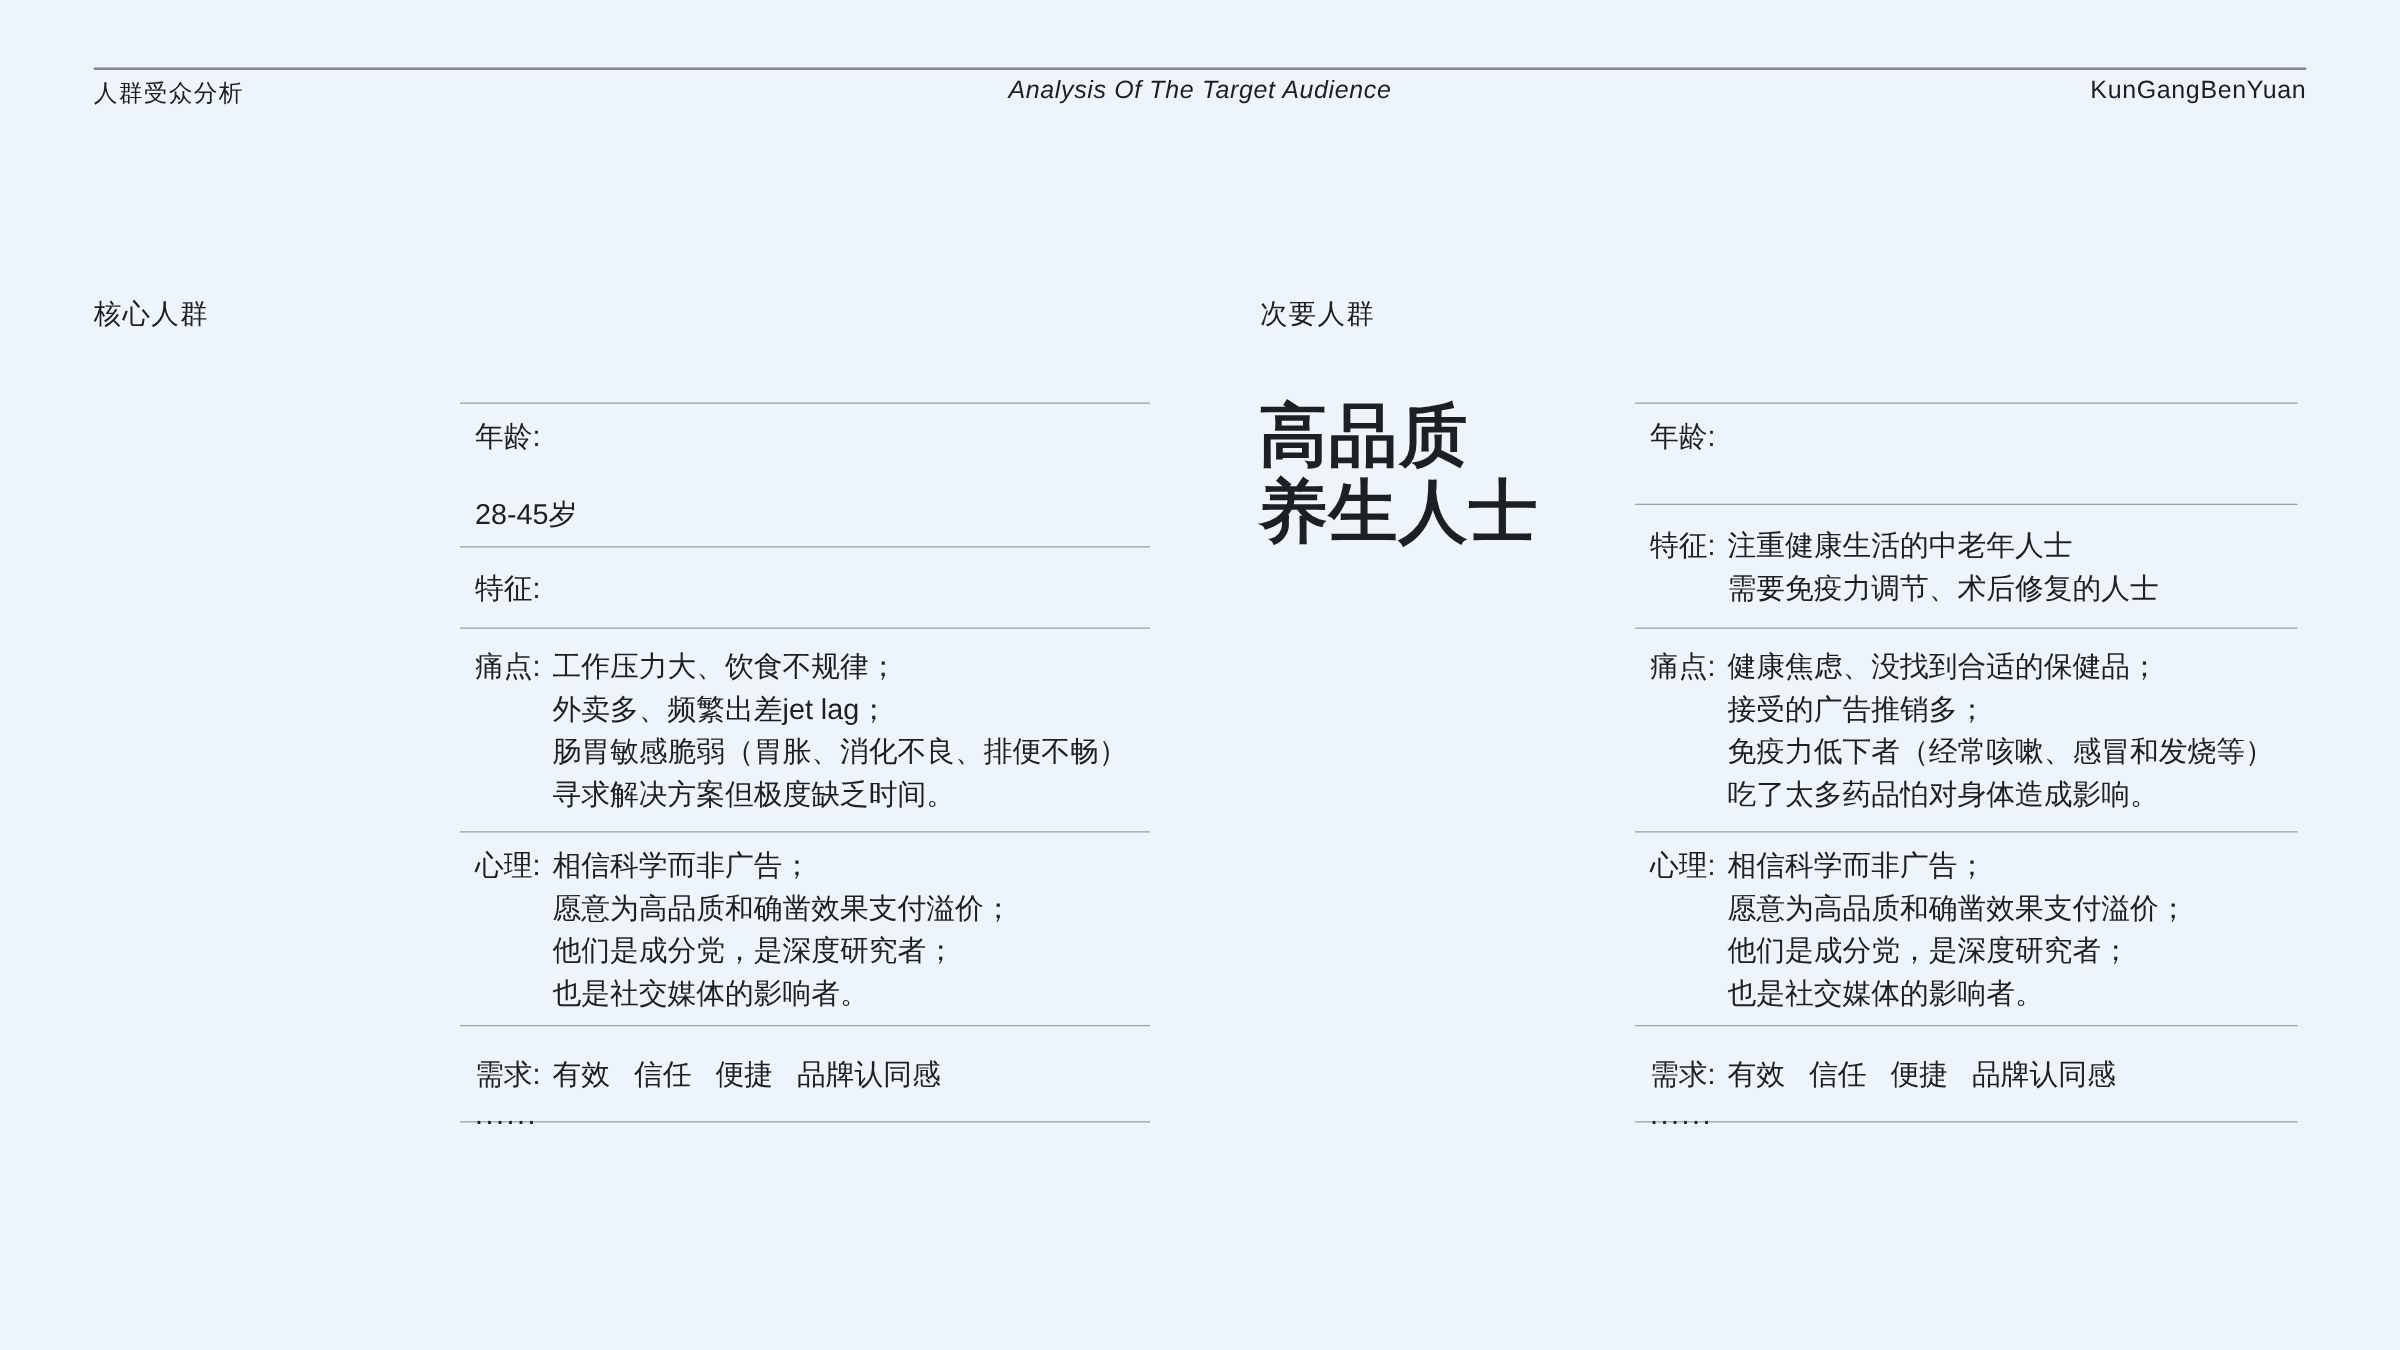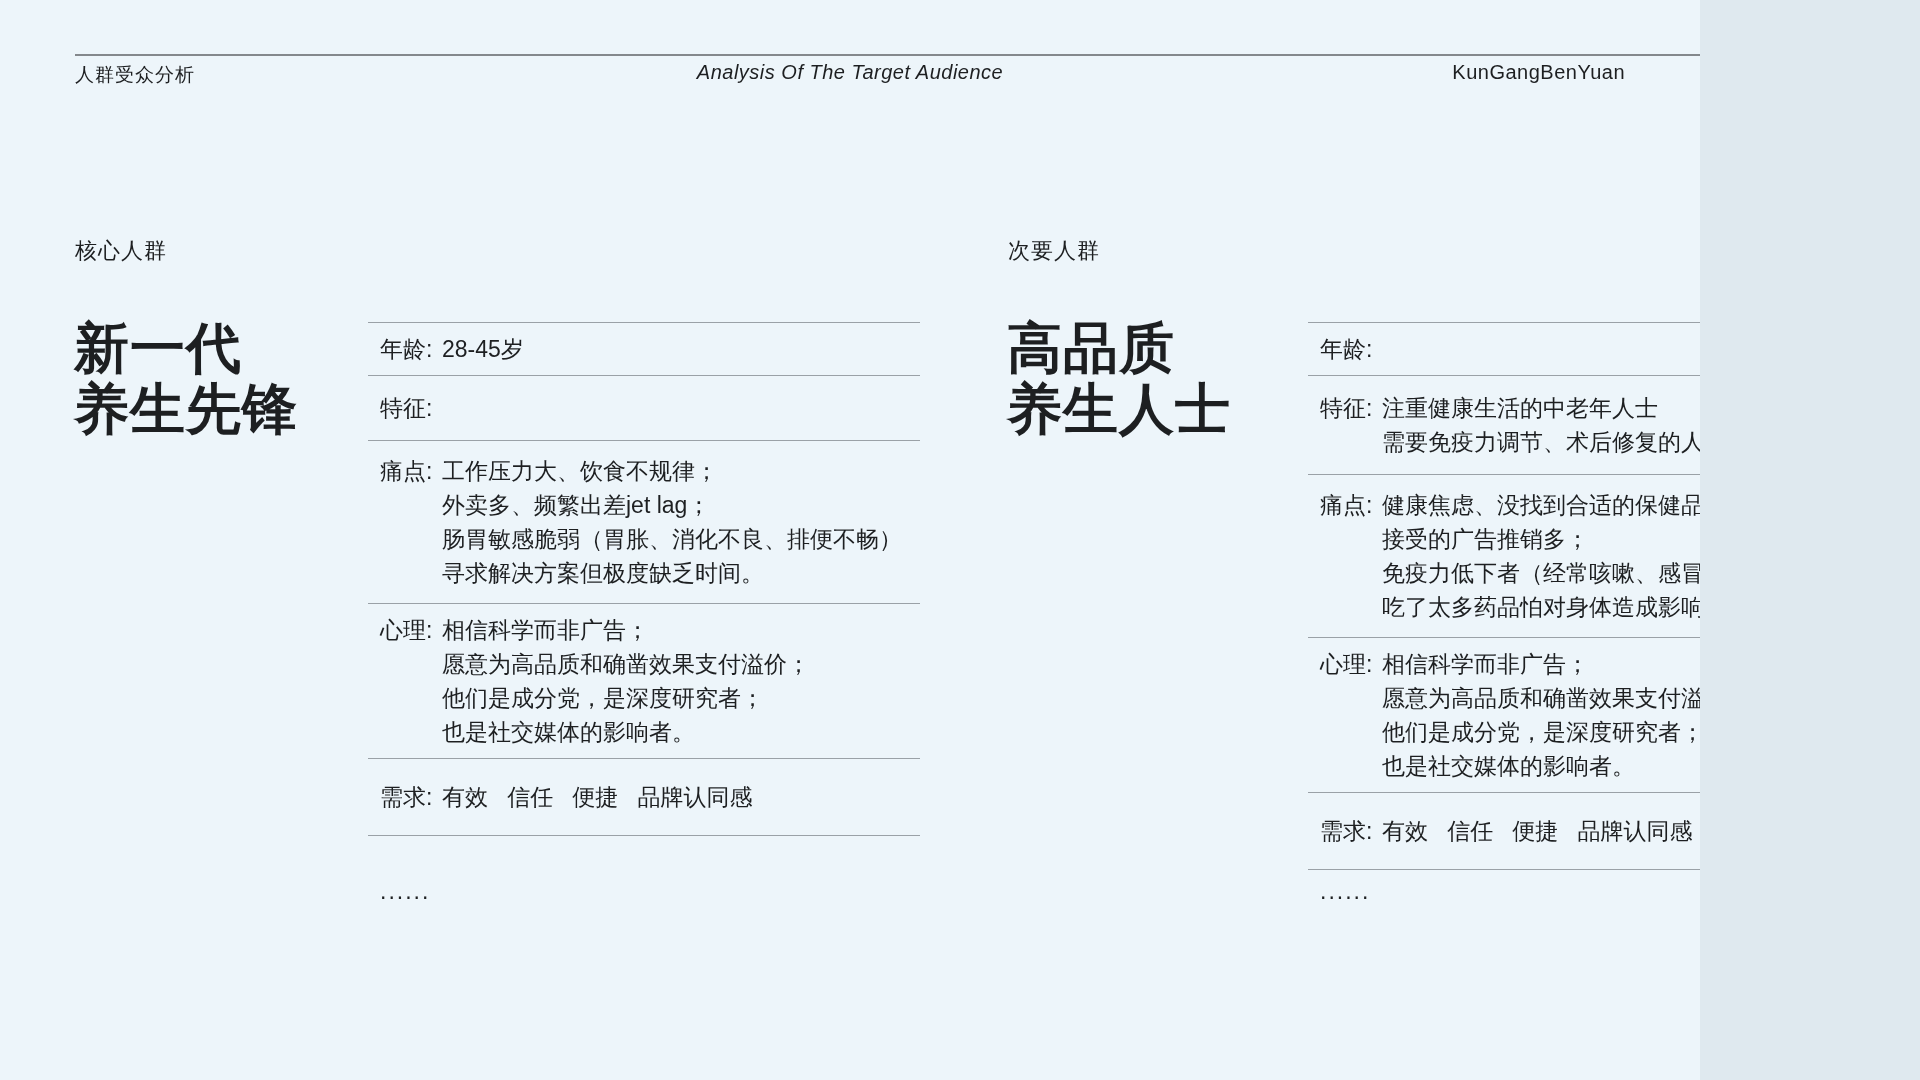--- a/index.html
+++ b/index.html
@@ -2,21 +2,21 @@
 <html><head>
 <meta charset="utf-8">
 <style>
   html, body {
     margin: 0;
     padding: 0;
     background: #dfe9ef;
   }
   .slide {
     position: relative;
-    width: 1700px;
+    width: 1920px;
     height: 1080px;
     overflow: hidden;
     background: #edf5fa;
     color: #1d1f21;
     font-family: "Liberation Sans", "DejaVu Sans", sans-serif;
   }
 
   
   .header-rule {
     position: absolute;
@@ -84,21 +84,21 @@
   .profile-table.right { left: 1308px; width: 530px; }
 
   .row {
     display: flex;
     align-items: flex-start;
     border-top: 1px solid #9aa1a7;
     padding-left: 12px;
     font-size: 23px;
     line-height: 34px;
   }
-  .row-age   { padding-top: 9px;  padding-bottom: 9px;  }
+  .row-age   { padding-top: 9px;  padding-bottom: 9px; flex-direction: column;  }
   .row-traits{ padding-top: 15px; padding-bottom: 15px; }
   .row-pain  { padding-top: 13px; padding-bottom: 13px; }
   .row-mind  { padding-top: 9px;  padding-bottom: 9px;  }
   .row-needs { padding-top: 21px; padding-bottom: 21px; }
 
   .row-label {
     width: 62px;
     flex: 0 0 62px;
   }
   .row-value {
@@ -119,22 +119,20 @@
 <body>
 
 <div class="slide">
 
   <div class="header-rule"></div>
   <div class="header-title-cn">人群受众分析</div>
   <div class="header-title-en">Analysis Of The Target Audience</div>
   <div class="header-brand">KunGangBenYuan</div>
 
   <div class="group-tag left">核心人群</div>
-  <div class="group-title left">新一代
-养生先锋</div>
 
   <div class="profile-table left">
     <div class="row row-age">
       <span class="row-label">年龄:</span>
       <span class="row-value">28-45岁</span>
     </div>
     <div class="row row-traits">
       <span class="row-label">特征:</span>
     </div>
     <div class="row row-pain">

